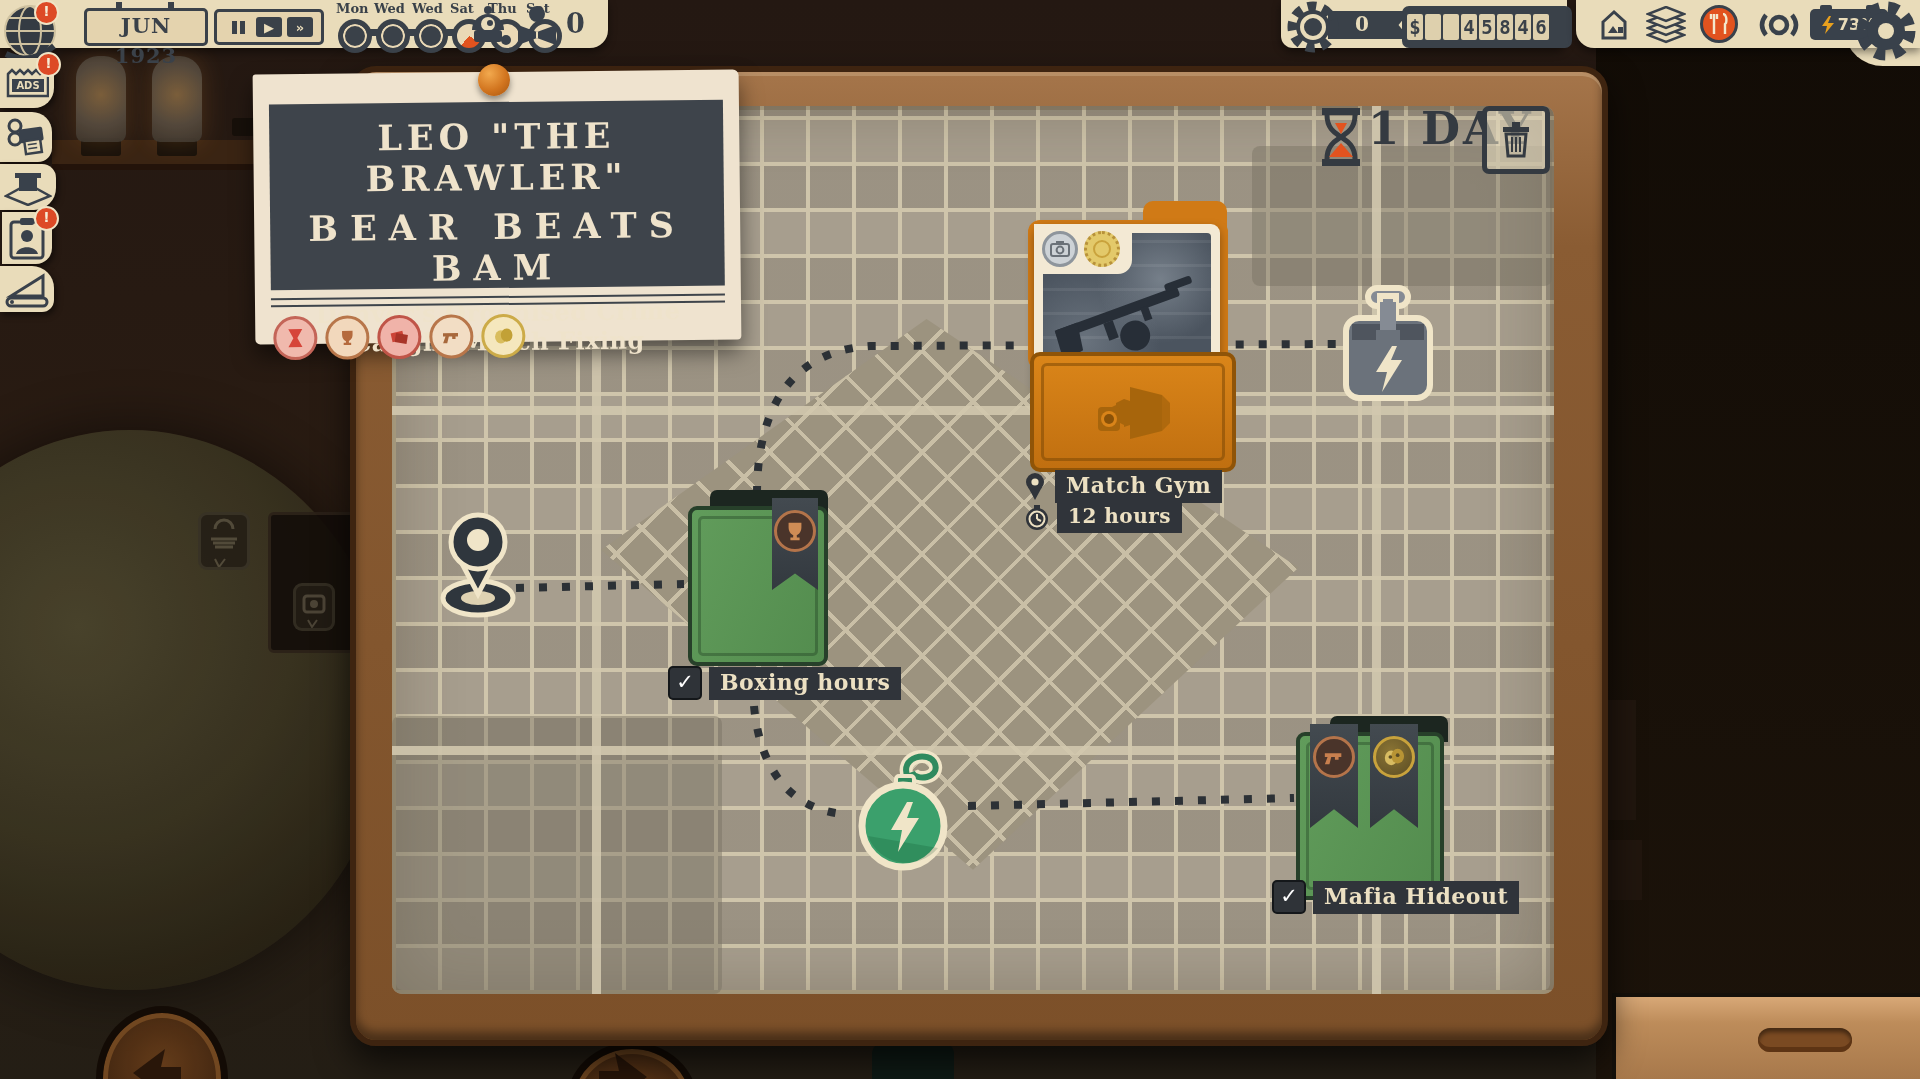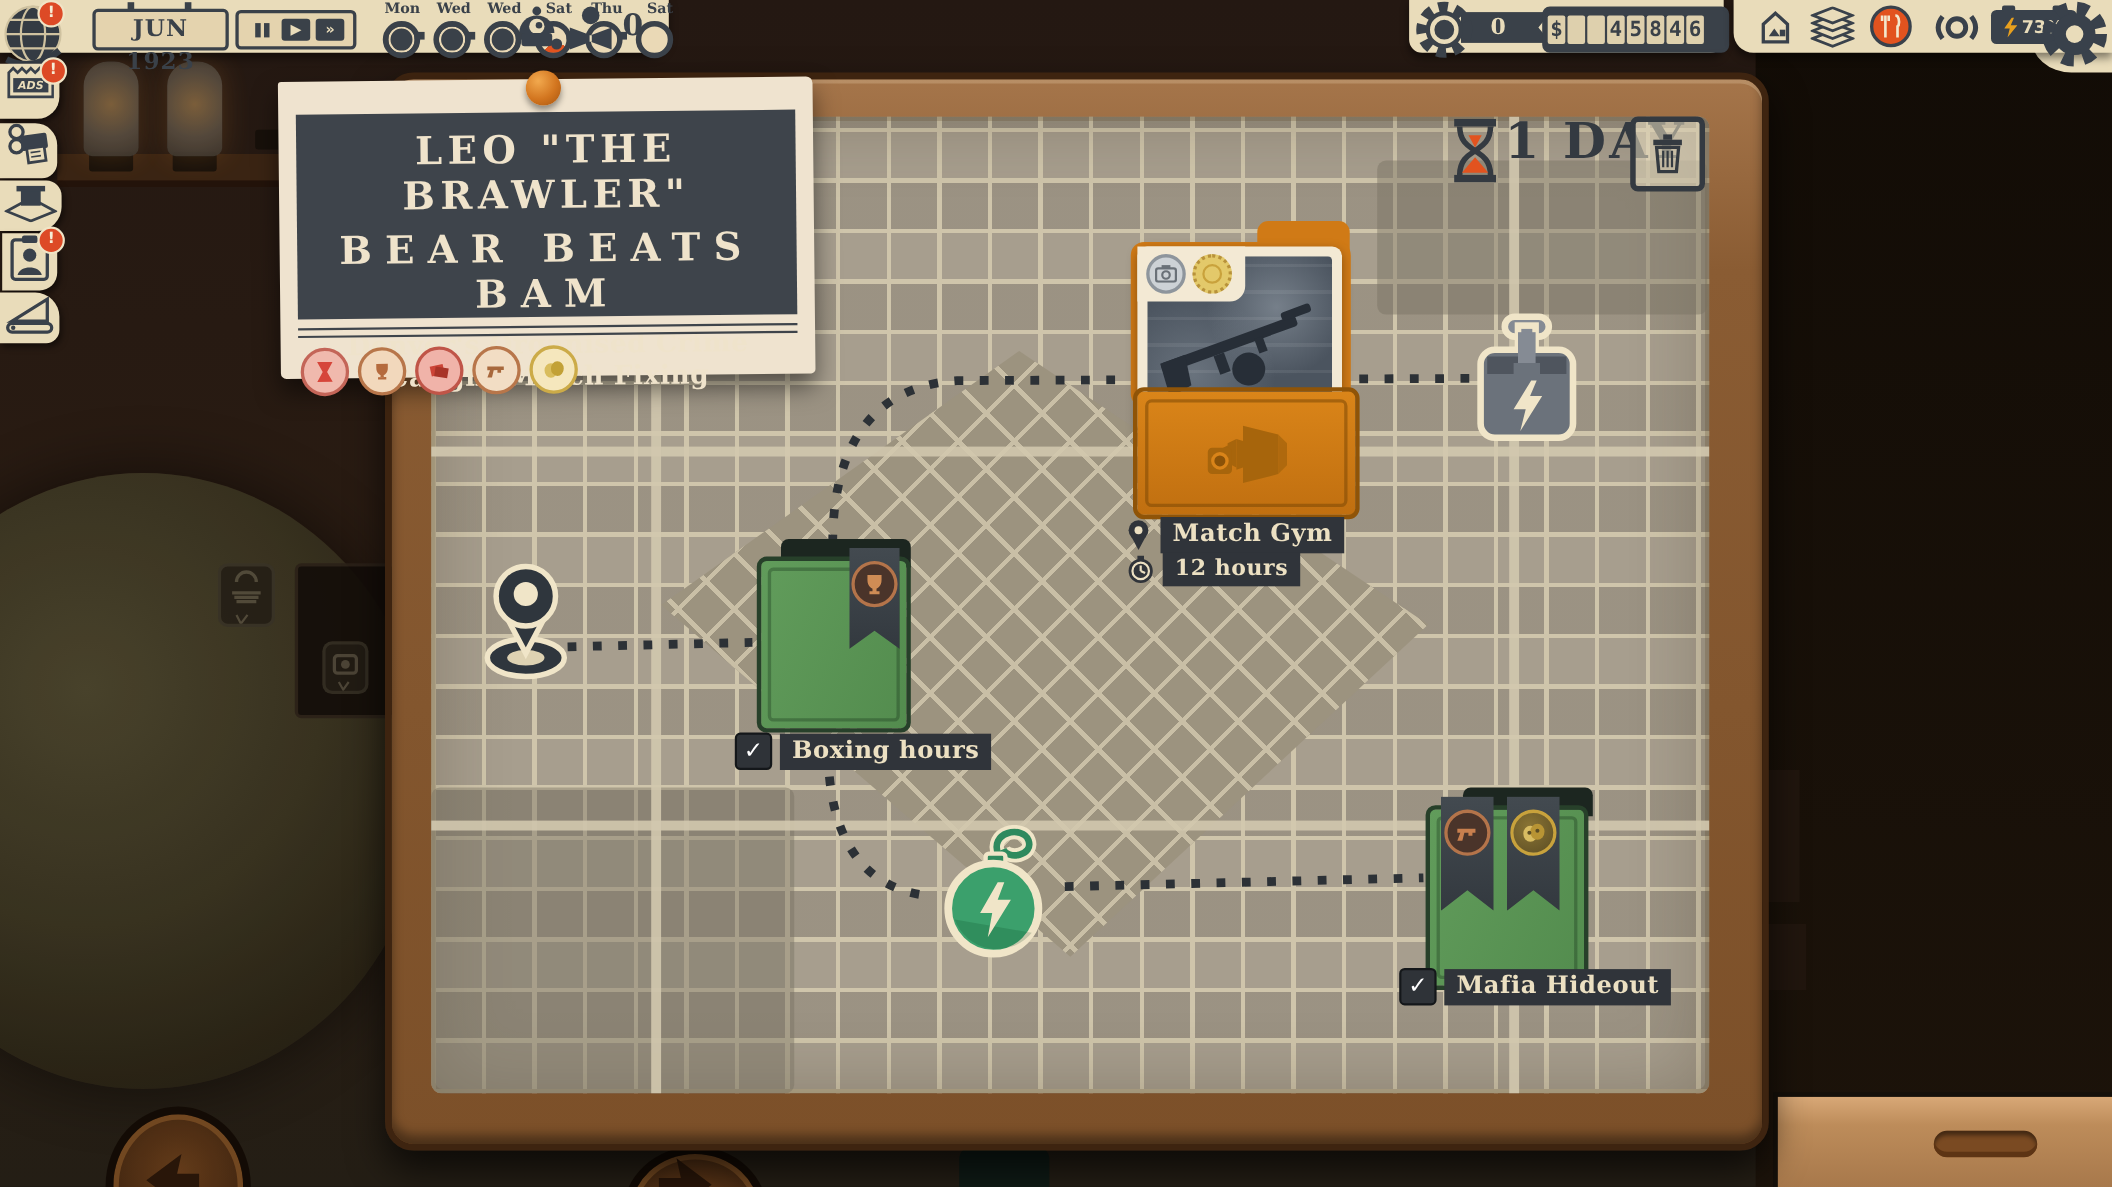--- a/index.html
+++ b/index.html
@@ -113,21 +113,21 @@
     border-radius:0 0 18px 0;box-shadow:0 4px 8px rgba(0,0,0,.45);}
   .datebox{left:84px;top:8px;width:118px;height:32px;border:3px solid #3a4149;border-radius:5px;
     background:#e4d3ae;color:#3a4149;font-weight:bold;font-size:21px;text-align:center;line-height:30px;letter-spacing:1px;}
   .tick{width:6px;height:10px;background:#3a4149;top:2px;}
   .playbox{left:214px;top:9px;width:104px;height:30px;border:3px solid #3a4149;border-radius:5px;
     background:#e4d3ae;display:flex;align-items:center;justify-content:center;gap:5px;}
   .pbtn{width:26px;height:20px;border-radius:3px;display:flex;align-items:center;justify-content:center;gap:3px;}
   .pbtn.dark{background:#3a4149;color:#e9dcba;font-size:13px;font-weight:bold;line-height:1;font-family:"DejaVu Sans",sans-serif;}
   .pbar{width:5px;height:13px;background:#3a4149;}
   .days{left:336px;top:1px;width:228px;height:47px;display:flex;}
-  .day{width:38px;text-align:right;position:relative;margin-left:12px;}
+  .day{width:38px;text-align:left;position:relative;}
   .day-lbl{font-size:13px;font-weight:bold;color:#3a4149;height:16px;}
   .day-c{width:24px;height:24px;margin:2px auto 0;border-radius:50%;border:5px solid #3a4149;background:#ead9b6;}
   .day.complete .day-c{background:#3a4149;box-shadow:inset 0 0 0 2px #ead9b6;}
   .day.current .day-c{background:conic-gradient(from 120deg,#e2531f 0 100deg,#ead9b6 100deg 360deg);}
   .day:not(:last-child):after{content:"";position:absolute;right:-4px;top:28px;width:9px;height:7px;background:#3a4149;}
   .readers-count{left:566px;top:8px;font-size:27px;font-weight:bold;color:#3a4149;}
 
   .topbar-money{left:1281px;top:0px;width:286px;height:48px;background:#e9dcba;
     border-radius:0 0 12px 12px;box-shadow:0 4px 8px rgba(0,0,0,.45);}
   .banner{left:1328px;top:11px;width:82px;height:28px;background:#3a4149;
@@ -145,21 +145,21 @@
     background:#e2531f;border:3px solid #39414b;box-sizing:border-box;
     display:flex;align-items:center;justify-content:center;}
   .battery{left:1810px;top:9px;width:78px;height:31px;background:#39414b;border-radius:5px;
     display:flex;align-items:center;justify-content:center;gap:4px;}
   .battery:before{content:"";position:absolute;left:10px;top:-4px;width:12px;height:6px;background:#39414b;border-radius:2px;}
   .battery:after{content:"";position:absolute;right:10px;top:-4px;width:12px;height:6px;background:#39414b;border-radius:2px;}
   .battery span{color:#e9dcba;font-size:16px;font-weight:bold;font-family:"DejaVu Sans",sans-serif;}
 
   
   .scrap{background:#e9dcba;box-shadow:2px 3px 6px rgba(0,0,0,.5);
-    display:flex;align-items:flex-start;justify-content:center;font-style:italic;}
+    display:flex;align-items:center;justify-content:center;}
   .alert-badge{width:21px;height:21px;border-radius:50%;background:#dd4a26;border:2px solid #f0e4c6;
     color:#f6ecd4;font-size:14px;font-weight:bold;text-align:center;line-height:19px;
     font-family:"DejaVu Sans",sans-serif;z-index:40;}
 </style>
 </head>
 <body>
 
 <div id="stage">
 
   <div class="abs globe-bg"></div>

